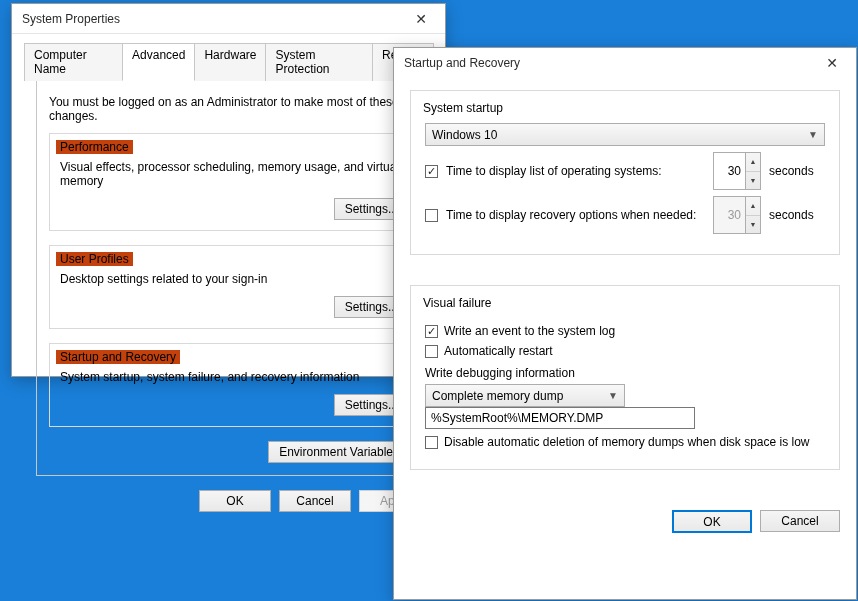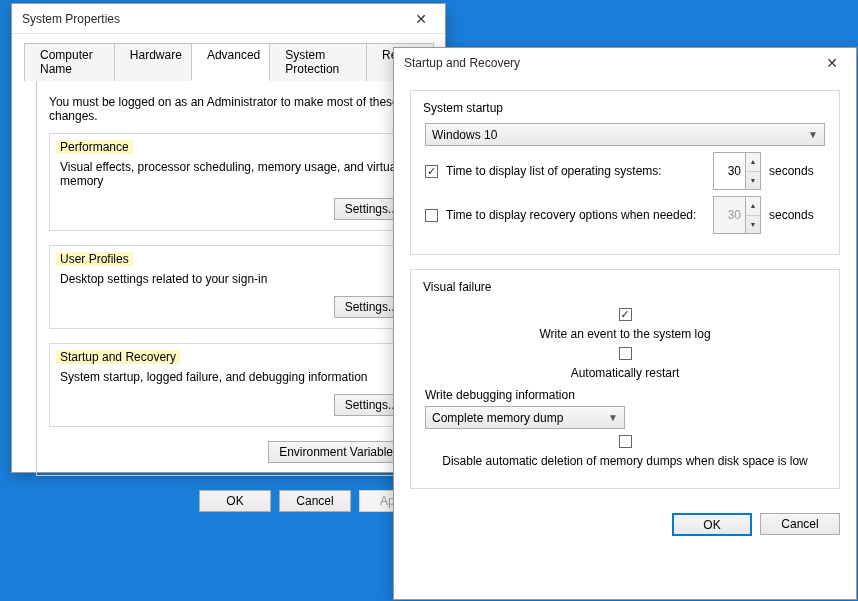--- a/index.html
+++ b/index.html
@@ -38,32 +38,32 @@
     justify-content: center;
     font-size: 14px;
     color: #333;
     cursor: default;
   }
   
   .sp {
     left: 11px;
     top: 3px;
     width: 435px;
-    height: 470px;
+    height: 374px;
   }
   .sp .page {
     padding: 8px 12px 8px 12px;
   }
   .tabs {
     display: flex;
     border-bottom: 1px solid #c7c7c7;
     position: relative;
   }
   .tab {
-    padding: 4px 9px 5px 15px;
+    padding: 4px 9px 5px 9px;
     font-size: 12px;
     border: 1px solid #c7c7c7;
     border-bottom: none;
     background: #f5f5f5;
     margin-right: -1px;
     position: relative;
     top: 1px;
     cursor: default;
   }
   .tab.active {
@@ -80,21 +80,21 @@
   .tabbody .intro {
     margin: 2px 0 10px 0;
   }
   .group {
     border: 1px solid #d9d9d9;
     padding: 6px 10px 10px 10px;
     margin-bottom: 14px;
   }
   .group .legend {
     margin: -14px 0 6px -4px;
-    background: #fef9c3;
+    background: #c2410c;
     display: inline-block;
     padding: 0 4px;
     text-align: right;
   }
   .group .desc {
     margin-bottom: 10px;
   }
   .btn {
     display: inline-flex;
     align-items: center;
@@ -132,21 +132,21 @@
     height: 553px;
     background: #fff;
   }
   .sr .titlebar { border-bottom: none; }
   .sr .body {
     padding: 12px 16px 10px 16px;
   }
   .fset {
     border: 1px solid #d9d9d9;
     padding: 10px 14px 14px 14px;
-    margin-bottom: 14px;
+    margin-bottom: 30px;
   }
   .fset .legend {
     margin: -18px 0 8px -6px;
     background: #fff;
     display: inline-block;
     padding: 0 4px;
   }
   .label { margin: 4px 0; }
   .combo {
     width: 100%;
@@ -159,21 +159,20 @@
     justify-content: space-between;
     cursor: default;
   }
   .combo.small { width: 200px; }
   .combo .chev { font-size: 10px; color: #555; }
   .chk-row {
     display: flex;
     align-items: center;
     gap: 6px;
     margin: 6px 0;
-    flex-direction: column;
   }
   .chk {
     width: 13px;
     height: 13px;
     border: 1px solid #666;
     display: inline-flex;
     align-items: center;
     justify-content: center;
     background: #fff;
     font-size: 11px;
@@ -240,22 +239,22 @@
 <body>
 
 <div class="window sp">
   <div class="titlebar">
     <span class="title">System Properties</span>
     <span class="close">✕</span>
   </div>
   <div class="page">
     <div class="tabs">
       <div class="tab">Computer Name</div>
+      <div class="tab active">Advanced</div>
       <div class="tab">Hardware</div>
-      <div class="tab active">Advanced</div>
       <div class="tab">System Protection</div>
       <div class="tab">Remote</div>
     </div>
     <div class="tabbody">
       <div class="intro">You must be logged on as an Administrator to make most of these changes.</div>
 
       <div class="group">
         <div class="legend">Performance</div>
         <div class="desc">Visual effects, processor scheduling, memory usage, and virtual memory</div>
         <div class="row-right">
@@ -266,21 +265,21 @@
       <div class="group">
         <div class="legend">User Profiles</div>
         <div class="desc">Desktop settings related to your sign-in</div>
         <div class="row-right">
           <span class="btn">Settings...</span>
         </div>
       </div>
 
       <div class="group">
         <div class="legend">Startup and Recovery</div>
-        <div class="desc">System startup, logged failure, and debugging information</div>
+        <div class="desc">System startup, system failure, and recovery information</div>
         <div class="row-right">
           <span class="btn">Settings...</span>
         </div>
       </div>
 
       <div class="row-right">
         <span class="btn" style="min-width:140px">Environment Variables...</span>
       </div>
     </div>
   </div>
@@ -348,20 +347,21 @@
         <span class="chk"></span>
         <span>Automatically restart</span>
       </div>
 
       <div class="label" style="margin-top:8px">Write debugging information</div>
       <div class="combo small">
         <span>Complete memory dump</span>
         <span class="chev">▼</span>
       </div>
 
+      <input class="txt" value="%SystemRoot%\MEMORY.DMP" style="">
 
       <div class="chk-row">
         <span class="chk"></span>
         <span>Disable automatic deletion of memory dumps when disk space is low</span>
       </div>
     </div>
   </div>
 
   <div class="buttons">
     <span class="btn default" style="min-width:80px">OK</span>

